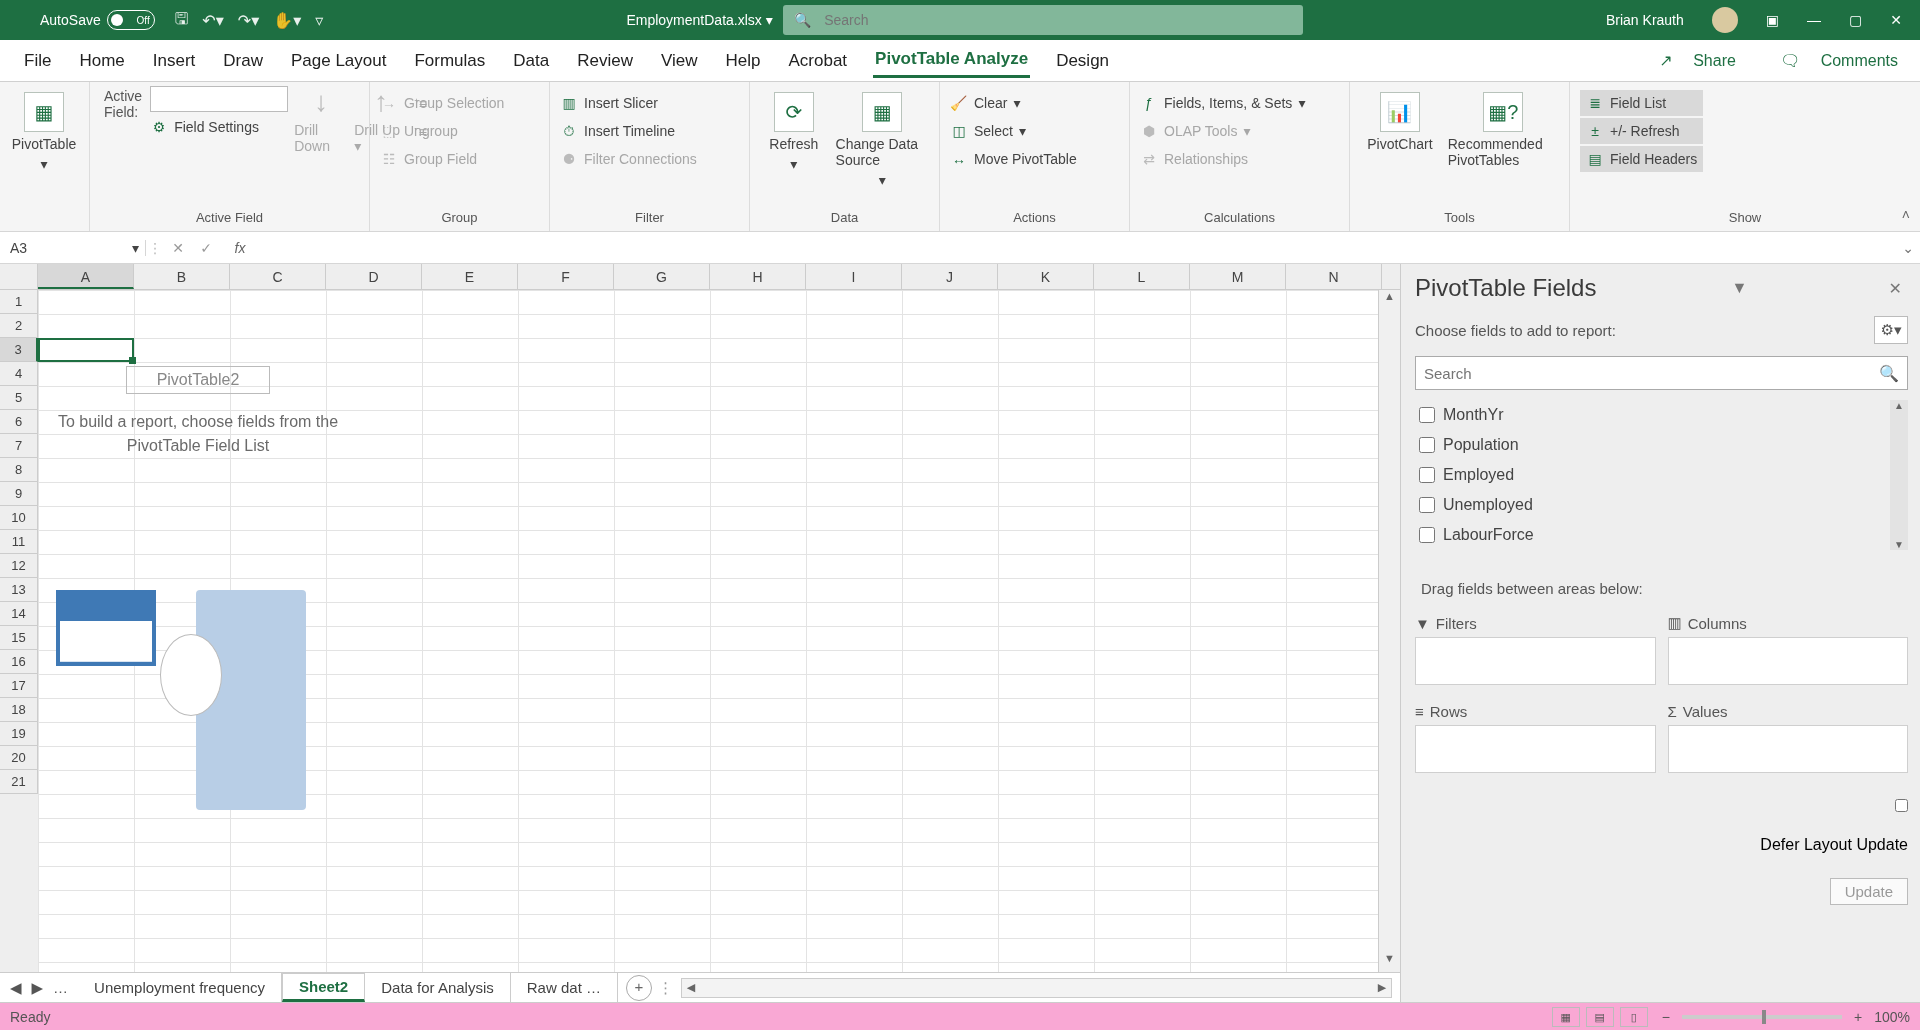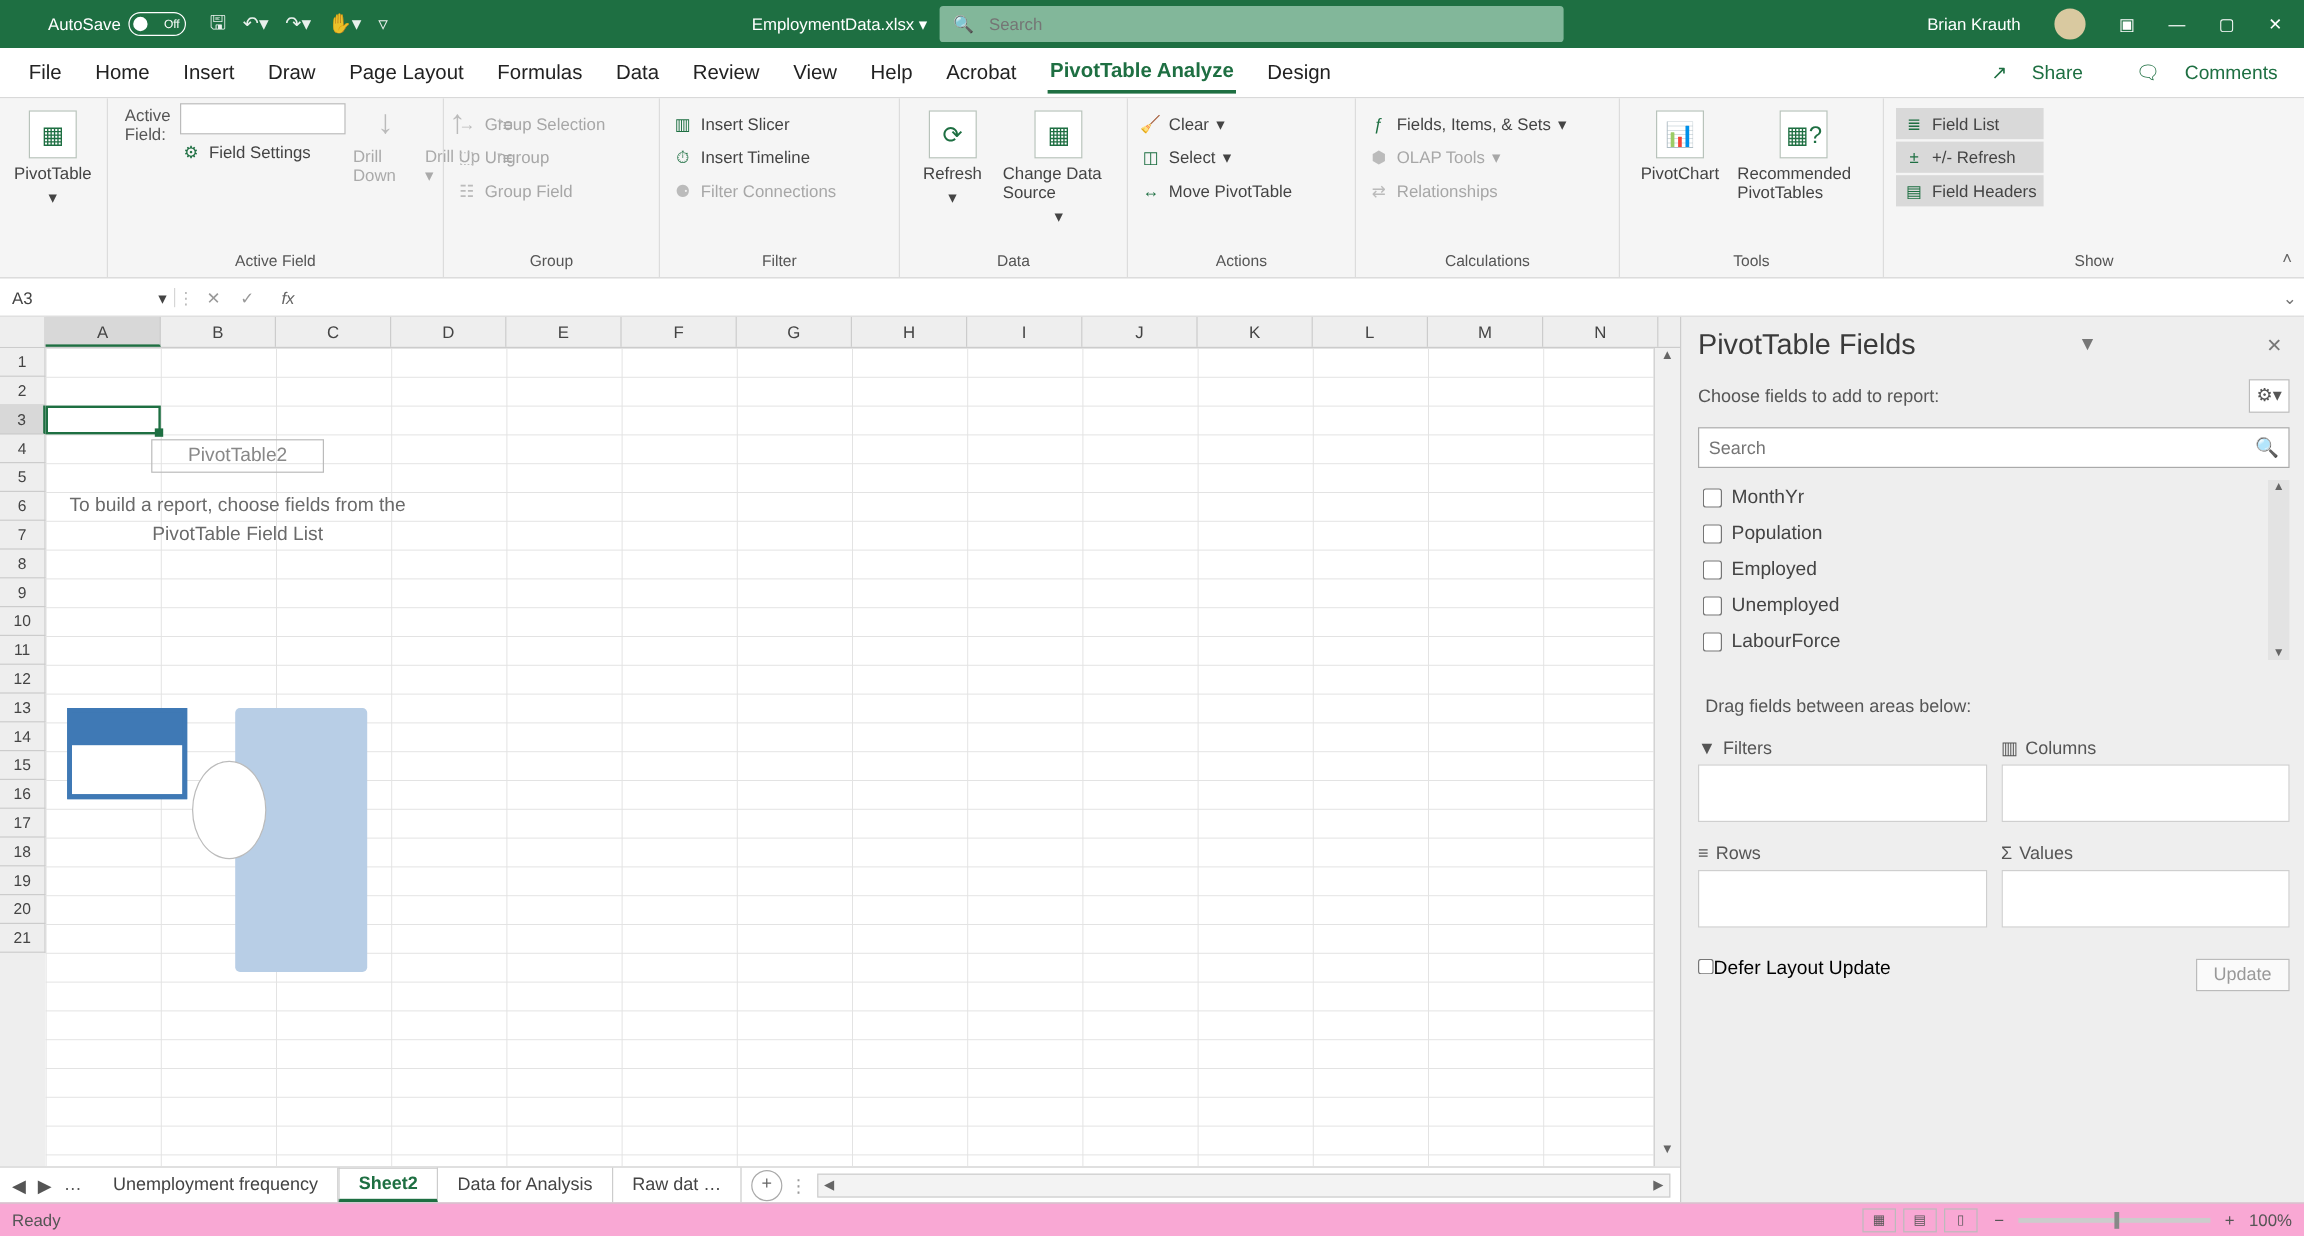--- a/index.html
+++ b/index.html
@@ -89,21 +89,21 @@
 .fieldlist{ margin-top:10px; height:150px; overflow:hidden; position:relative;}
 .fieldlist .fld{ display:flex; align-items:center; gap:8px; height:30px; font-size:16px; color:#444; padding-left:4px;}
 .fieldlist .fld input{ width:16px; height:16px; }
 .fl-scroll{position:absolute;right:0;top:0;bottom:0;width:18px;background:#e3e3e3;}
 .fl-scroll span{position:absolute;left:0;right:0;text-align:center;color:#666;font-size:10px;}
 .drag-hint{ margin-top:30px; font-size:15px; color:#555; margin-left:6px;}
 .areas{ display:grid; grid-template-columns:1fr 1fr; gap:12px; margin-top:12px; }
 .area{ }
 .area-hdr{ font-size:15px; color:#555; display:flex; align-items:center; gap:6px; height:28px;}
 .area-box{ height:48px; background:#fff; border:1px solid #cfcfcf; }
-.deferrow{ display:flex; align-items:flex-start; gap:0; margin-top:26px;}
+.deferrow{ display:flex; align-items:flex-end; gap:24px; margin-top:26px;flex-direction:column;}
 .deferrow .upd{ margin-left:auto; border:1px solid #bbb; background:#fafafa; padding:4px 14px; color:#999; font-size:15px;}
 
 
 .sheettabs { height:30px; border-top:1px solid #ccc; display:flex; align-items:center; font-size:15px; }
 .sheettabs .nav{ display:flex; gap:10px; padding:0 10px; color:#555;}
 .sheettabs .stab{ padding:0 16px; height:100%; display:flex; align-items:center; border-right:1px solid #ccc; color:#444;}
 .sheettabs .stab.active{ background:#fff; border-bottom:3px solid #1e6f42; color:#1e6f42; font-weight:600; border-top:1px solid #ccc; border-left:1px solid #ccc;}
 .sheettabs .add{ width:26px; height:26px; border:1px solid #aaa; border-radius:50%; text-align:center; line-height:22px; color:#666; margin-left:8px;}
 .sheettabs .hscroll{ flex:1; height:20px; margin:0 8px; background:#f3f3f3; border:1px solid #ccc; position:relative;}
 .sheettabs .hscroll span{position:absolute;top:0;bottom:0;width:18px;display:flex;align-items:center;justify-content:center;color:#666;font-size:11px;}

